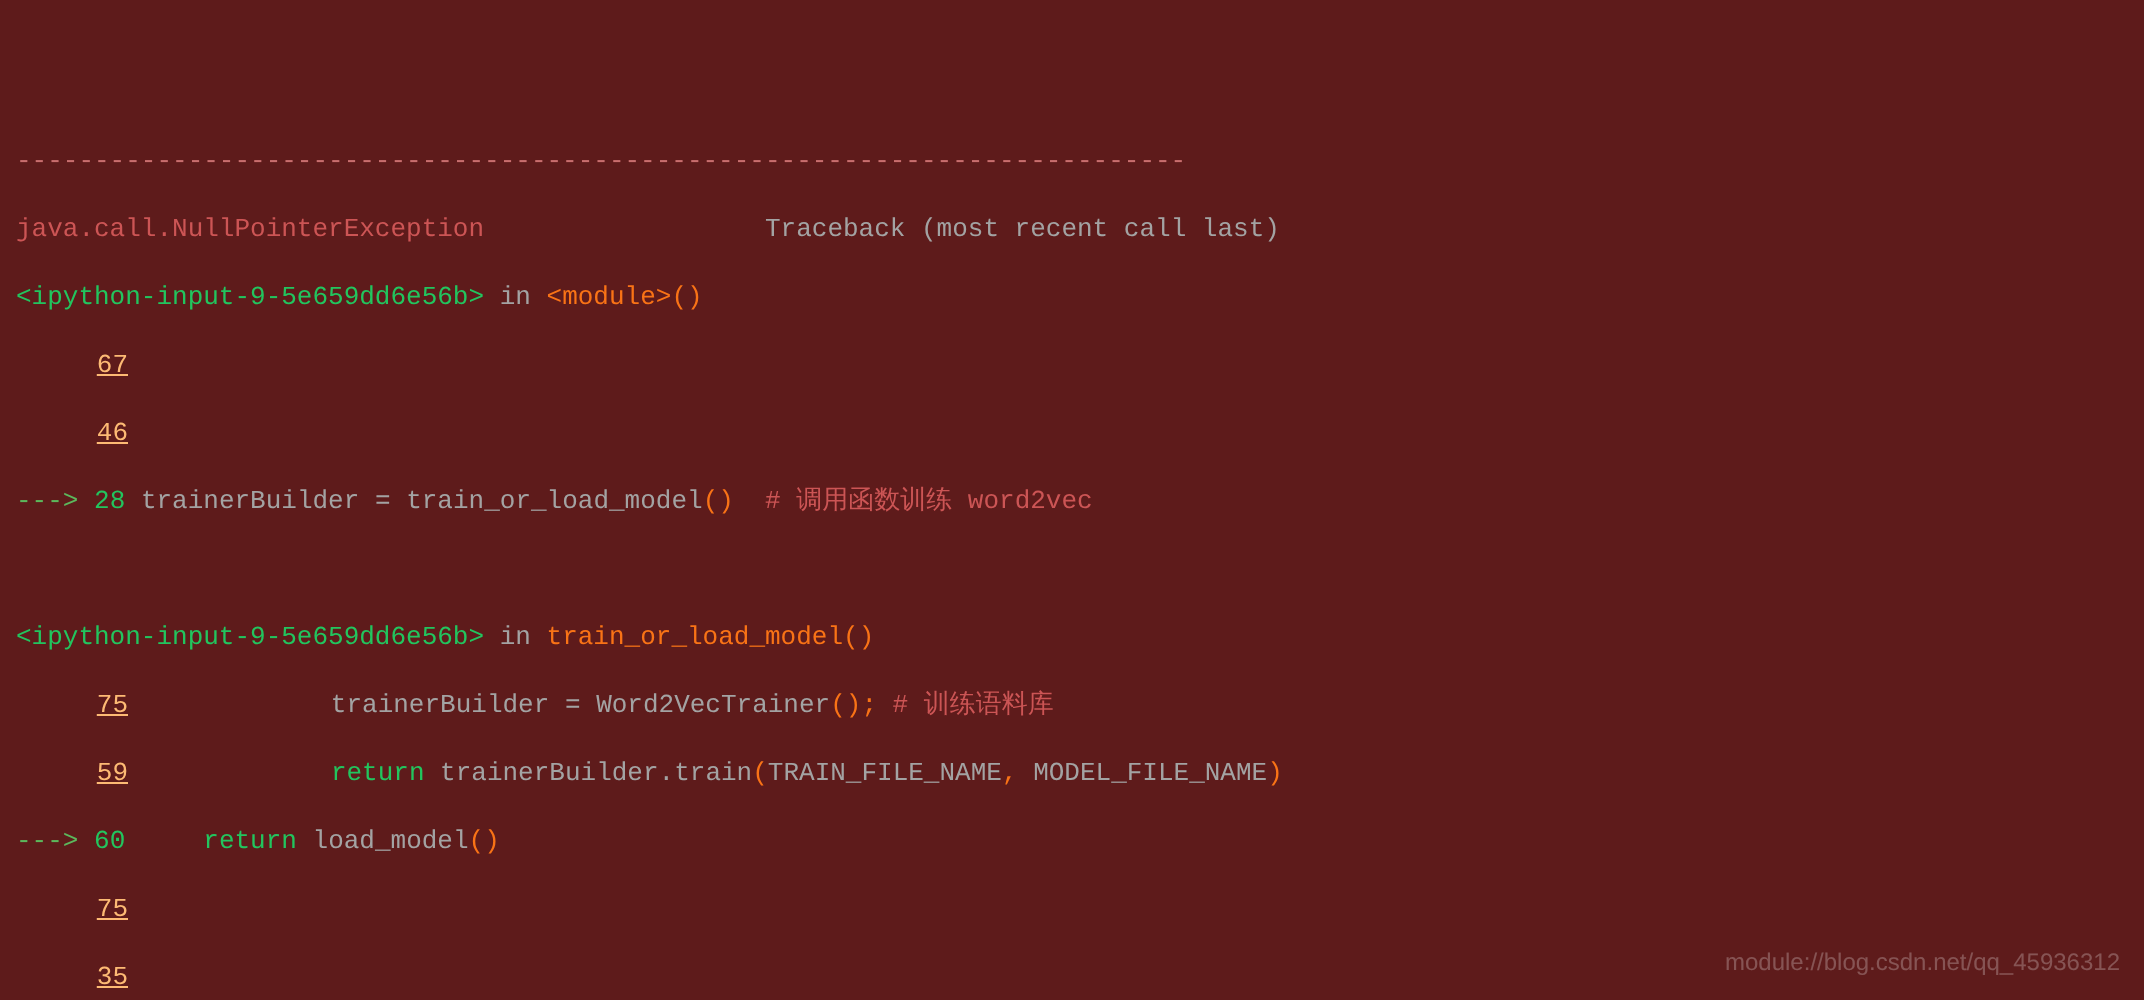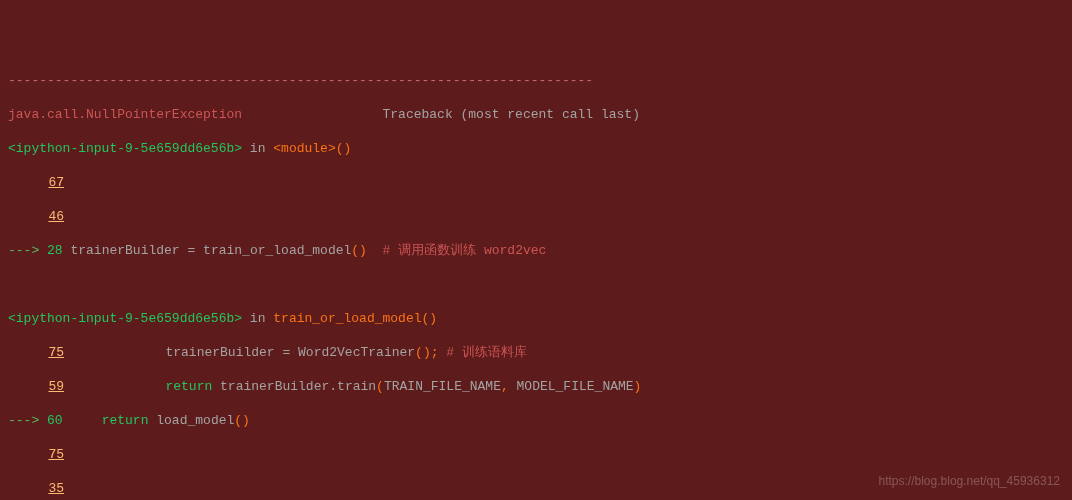--- a/index.html
+++ b/index.html
@@ -61,16 +61,16 @@
 
 
 
 
 
 
 
 
 
 
-<div class="watermark">https://blog.blog.net/qq_45936312</div>
+<div class="watermark">module://blog.csdn.net/qq_45936312</div>
 
 
 
 
 </body></html>

